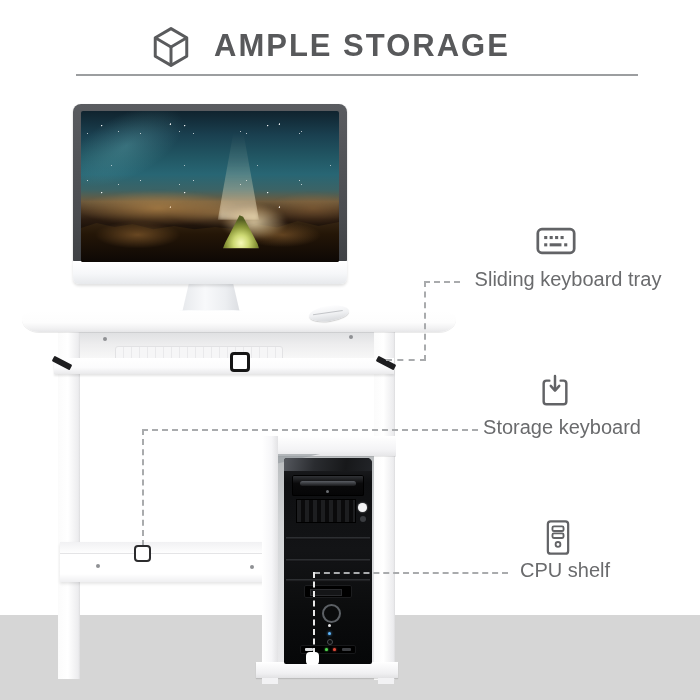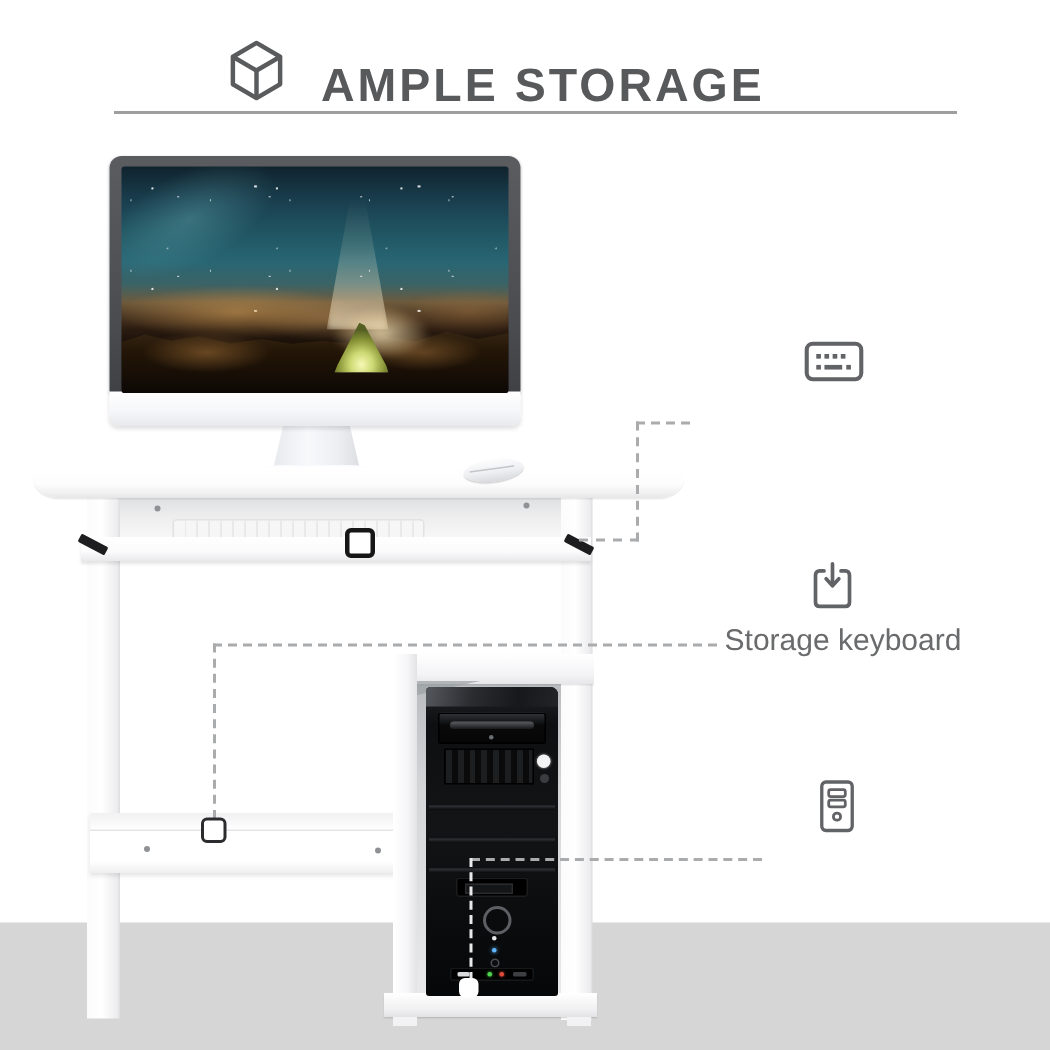--- a/index.html
+++ b/index.html
@@ -1,21 +1,21 @@
 <!DOCTYPE html>
 <html><head>
 <meta charset="utf-8">
 <style>
   html,body{margin:0;padding:0;background:#fff;}
   .stage{position:relative;width:700px;height:700px;background:#ffffff;overflow:hidden;
          font-family:"Liberation Sans", sans-serif;}
   .abs{position:absolute;}
 
   
-  .hdr-title{position:absolute;left:214px;top:39px;font-size:31px;font-weight:700;
+  .hdr-title{position:absolute;left:214px;top:28px;font-size:31px;font-weight:700;
              color:#58595b;letter-spacing:2px;line-height:36px;white-space:nowrap;}
   .hdr-rule{position:absolute;left:76px;top:74px;width:562px;height:2px;background:#9c9ea0;}
 
   
   .floor{position:absolute;left:0;top:615px;width:700px;height:85px;background:#d6d6d6;}
 
   
   .desk-top{position:absolute;left:22px;top:311px;width:434px;height:21px;
             background:linear-gradient(180deg,#ffffff 0%,#fdfdfd 55%,#f0f0f1 85%,#e6e6e8 100%);
             border-radius:14px 14px 18px 18px / 8px 8px 14px 14px;
@@ -248,37 +248,39 @@
     <g fill="#626366">
       <rect x="9" y="9.5" width="3.4" height="3.4"></rect>
       <rect x="15" y="9.5" width="3.4" height="3.4"></rect>
       <rect x="21" y="9.5" width="3.4" height="3.4"></rect>
       <rect x="27" y="9.5" width="3.4" height="3.4"></rect>
       <rect x="9" y="17.5" width="3.4" height="3.4"></rect>
       <rect x="15" y="17.5" width="13" height="3.4"></rect>
       <rect x="31" y="17.5" width="3.4" height="3.4"></rect>
     </g>
   </svg>
+  <div class="co-label" style="left:462px;top:268px;width:212px;">Sliding keyboard tray</div>
   <div class="dash-h" style="left:424px;top:281px;width:36px;"></div>
   <div class="dash-v" style="left:424px;top:281px;height:80px;"></div>
   <div class="dash-h" style="left:386px;top:359px;width:40px;"></div>
 
   <svg class="co-icon" style="left:538px;top:374px;" width="34" height="35" viewBox="0 0 36 37">
     <path d="M12 7 H9 Q6 7 6 10 V29 Q6 32 9 32 H27 Q30 32 30 29 V10 Q30 7 27 7 H24" fill="none" stroke="#626366" stroke-width="2.6" stroke-linecap="round"></path>
     <line x1="18" y1="2" x2="18" y2="17" stroke="#626366" stroke-width="2.6" stroke-linecap="round"></line>
     <path d="M13.5 12.5 L18 17.5 L22.5 12.5" fill="none" stroke="#626366" stroke-width="2.6" stroke-linecap="round" stroke-linejoin="round"></path>
   </svg>
   <div class="co-label" style="left:462px;top:416px;width:200px;">Storage keyboard</div>
   <div class="dash-h" style="left:142px;top:429px;width:336px;"></div>
   <div class="dash-v" style="left:142px;top:429px;height:117px;"></div>
   <div class="marker bordered" style="left:134px;top:545px;"></div>
 
   <svg class="co-icon" style="left:546px;top:519px;" width="24" height="37" viewBox="0 0 26 39">
     <rect x="2" y="2" width="22" height="35" rx="3" fill="none" stroke="#626366" stroke-width="2.4"></rect>
     <rect x="7" y="7.5" width="12" height="5" rx="1.5" fill="none" stroke="#626366" stroke-width="2"></rect>
     <rect x="7" y="15" width="12" height="5" rx="1.5" fill="none" stroke="#626366" stroke-width="2"></rect>
     <circle cx="13" cy="27" r="2.6" fill="none" stroke="#626366" stroke-width="2"></circle>
   </svg>
+  <div class="co-label" style="left:465px;top:559px;width:200px;">CPU shelf</div>
   <div class="dash-h" style="left:314px;top:572px;width:194px;"></div>
   <div class="dash-v light" style="left:313px;top:572px;height:82px;"></div>
   <div class="marker" style="left:306px;top:652px;"></div>
 
 </div>
 
 </body></html>

